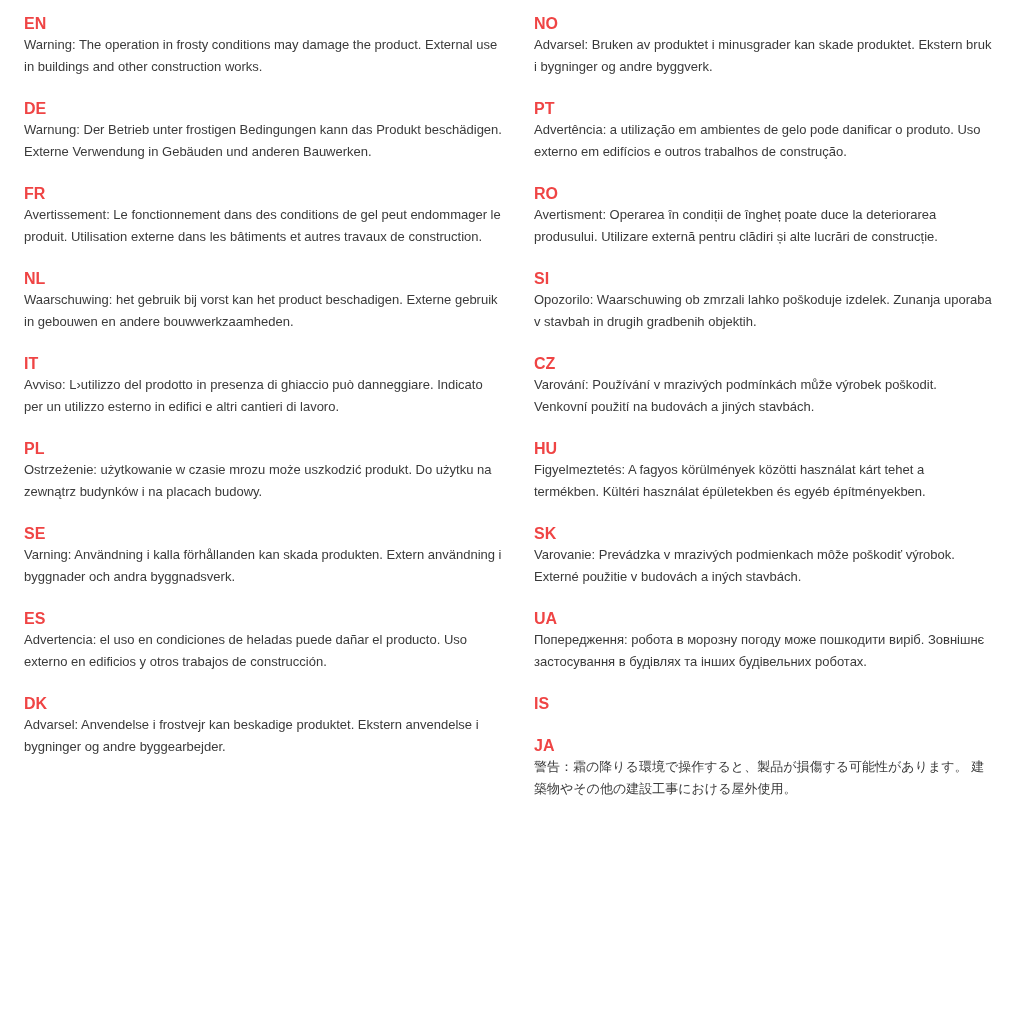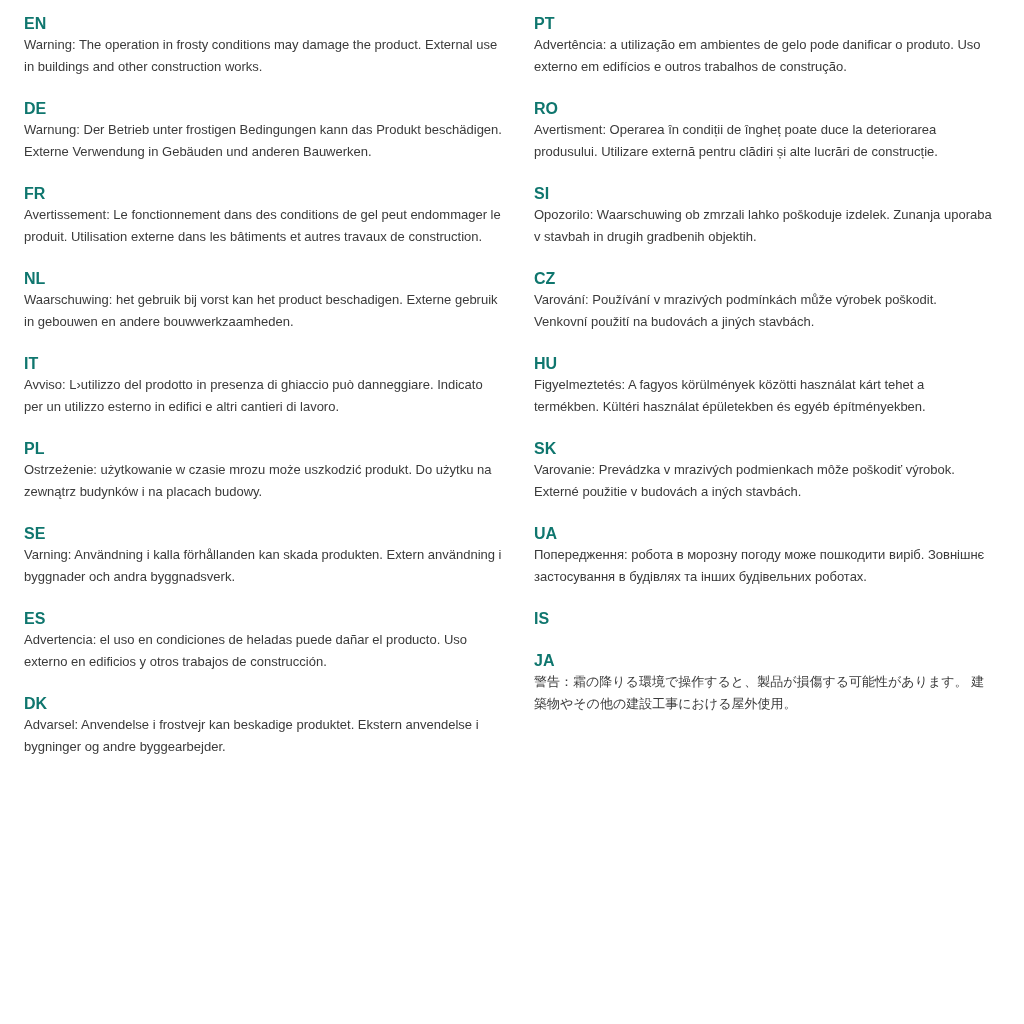--- a/index.html
+++ b/index.html
@@ -29,21 +29,21 @@
   .col-right { width: 458px; }
   .lang-section {
     margin: 0 0 21px 0;
   }
   .lang-code {
     font-size: 16px;
     line-height: 21px;
     font-weight: bold;
     margin: 0;
     padding: 0;
-    color: #0f766e;
+    color: #ef4444;
   }
   .lang-text {
     font-size: 13px;
     line-height: 21.5px;
     margin: 0;
     padding: 0;
     color: #3a3a3a;
   }
 </style>
 </head>
@@ -83,20 +83,24 @@
         <h2 class="lang-code">ES</h2>
         <p class="lang-text">Advertencia: el uso en condiciones de heladas puede dañar el producto. Uso externo en edificios y otros trabajos de construcción.</p>
       </section>
       <section class="lang-section">
         <h2 class="lang-code">DK</h2>
         <p class="lang-text">Advarsel: Anvendelse i frostvejr kan beskadige produktet. Ekstern anvendelse i bygninger og andre byggearbejder.</p>
       </section>
     </div>
   <div class="col col-right" id="col-right">
       <section class="lang-section">
+        <h2 class="lang-code">NO</h2>
+        <p class="lang-text">Advarsel: Bruken av produktet i minusgrader kan skade produktet. Ekstern bruk i bygninger og andre byggverk.</p>
+      </section>
+      <section class="lang-section">
         <h2 class="lang-code">PT</h2>
         <p class="lang-text">Advertência: a utilização em ambientes de gelo pode danificar o produto. Uso externo em edifícios e outros trabalhos de construção.</p>
       </section>
       <section class="lang-section">
         <h2 class="lang-code">RO</h2>
         <p class="lang-text">Avertisment: Operarea în condiții de îngheț poate duce la deteriorarea produsului. Utilizare externă pentru clădiri și alte lucrări de construcție.</p>
       </section>
       <section class="lang-section">
         <h2 class="lang-code">SI</h2>
         <p class="lang-text">Opozorilo: Waarschuwing ob zmrzali lahko poškoduje izdelek. Zunanja uporaba v stavbah in drugih gradbenih objektih.</p>

